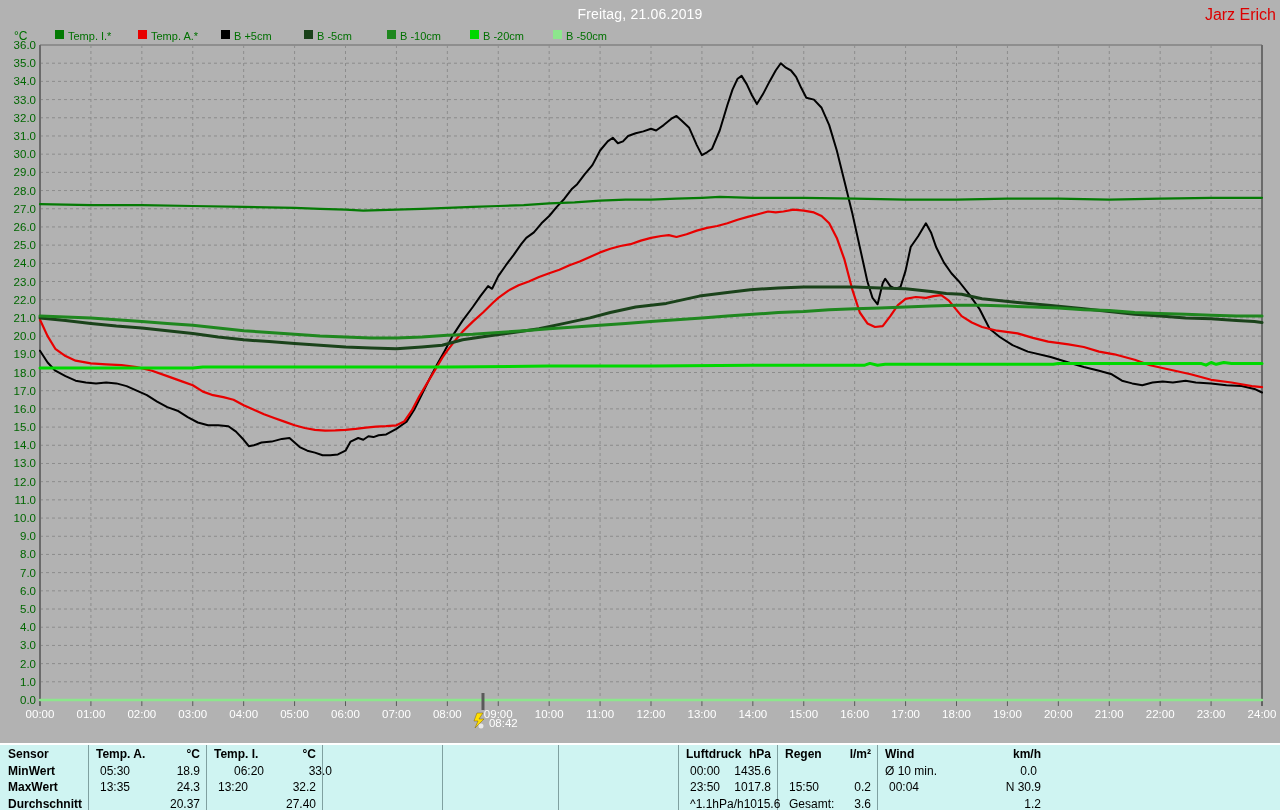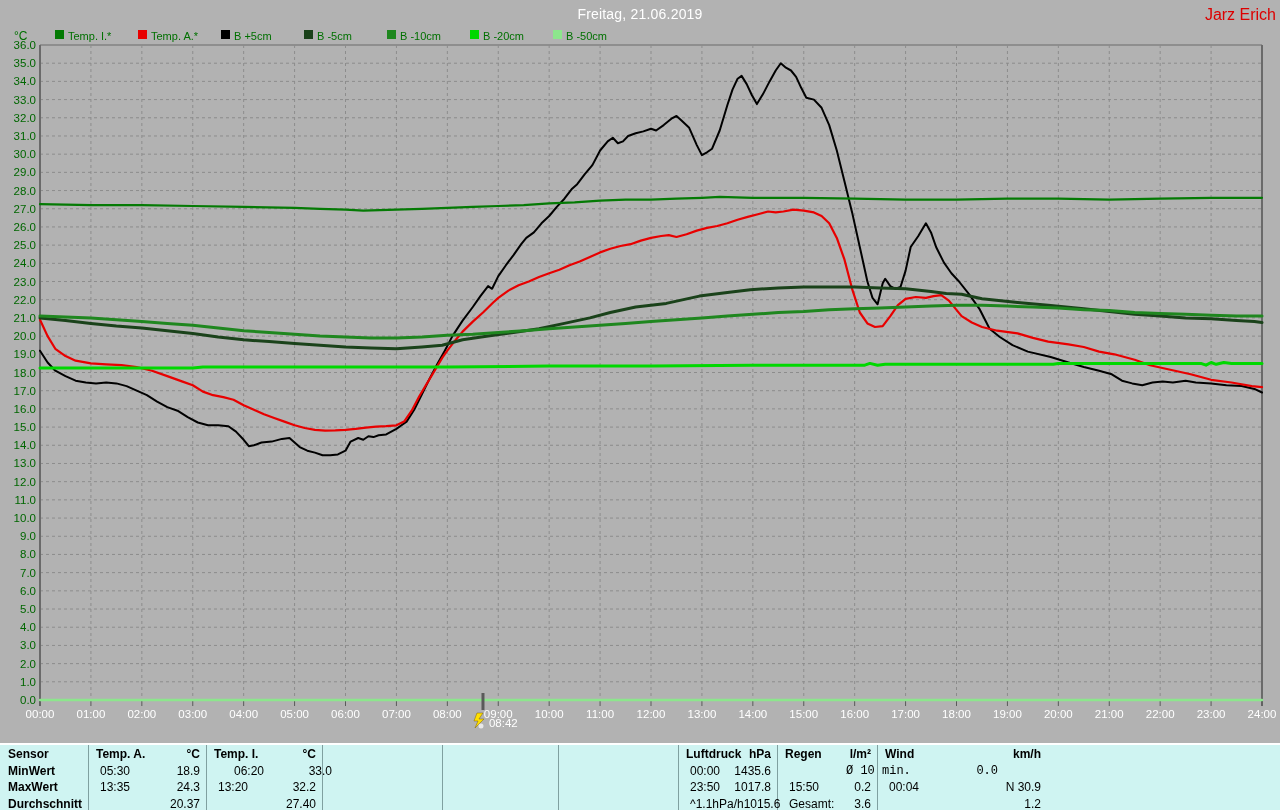--- a/index.html
+++ b/index.html
@@ -288,21 +288,21 @@
           <span></span>
         </div>
         <div class="fcell" style="left: 678px; width: 99px;">
           <span>00:00</span>
           <span>1435.6</span>
         </div>
         <div class="fcell" style="left: 777px; width: 100px;">
           <span></span>
           <span></span>
         </div>
-        <div class="fcell" style="left: 834px; width: 170px; font-family: Liberation Mono, monospace;">
+        <div class="fcell" style="left: 873px; width: 170px;">
           <span>Ø 10 min.</span>
           <span>0.0</span>
         </div>
       </div>
       <div class="frow" style="top: 34px;">
         <div class="rowlab">MaxWert</div>
         <div class="fcell" style="left: 88px; width: 118px;">
           <span>13:35</span>
           <span>24.3</span>
         </div>

